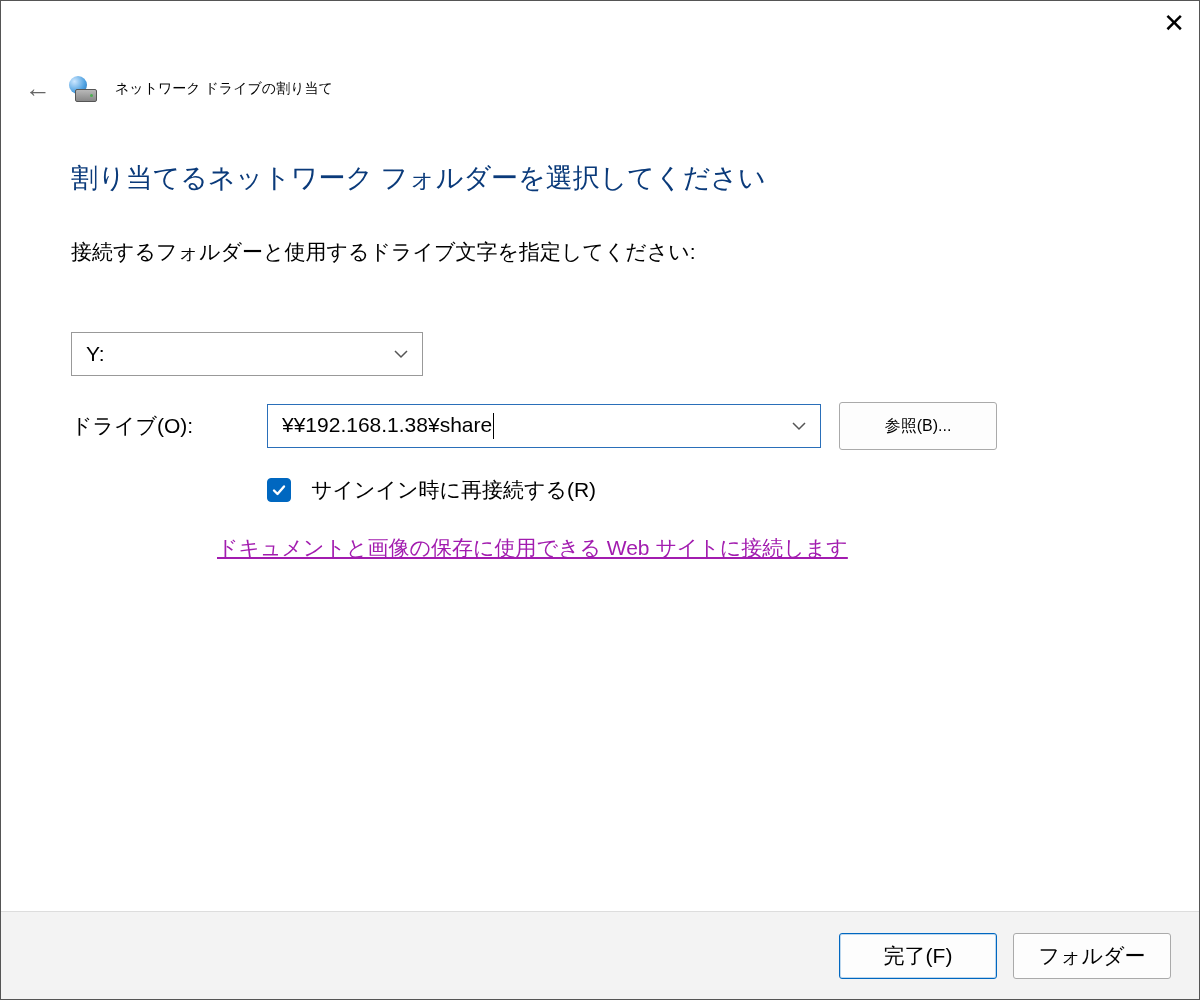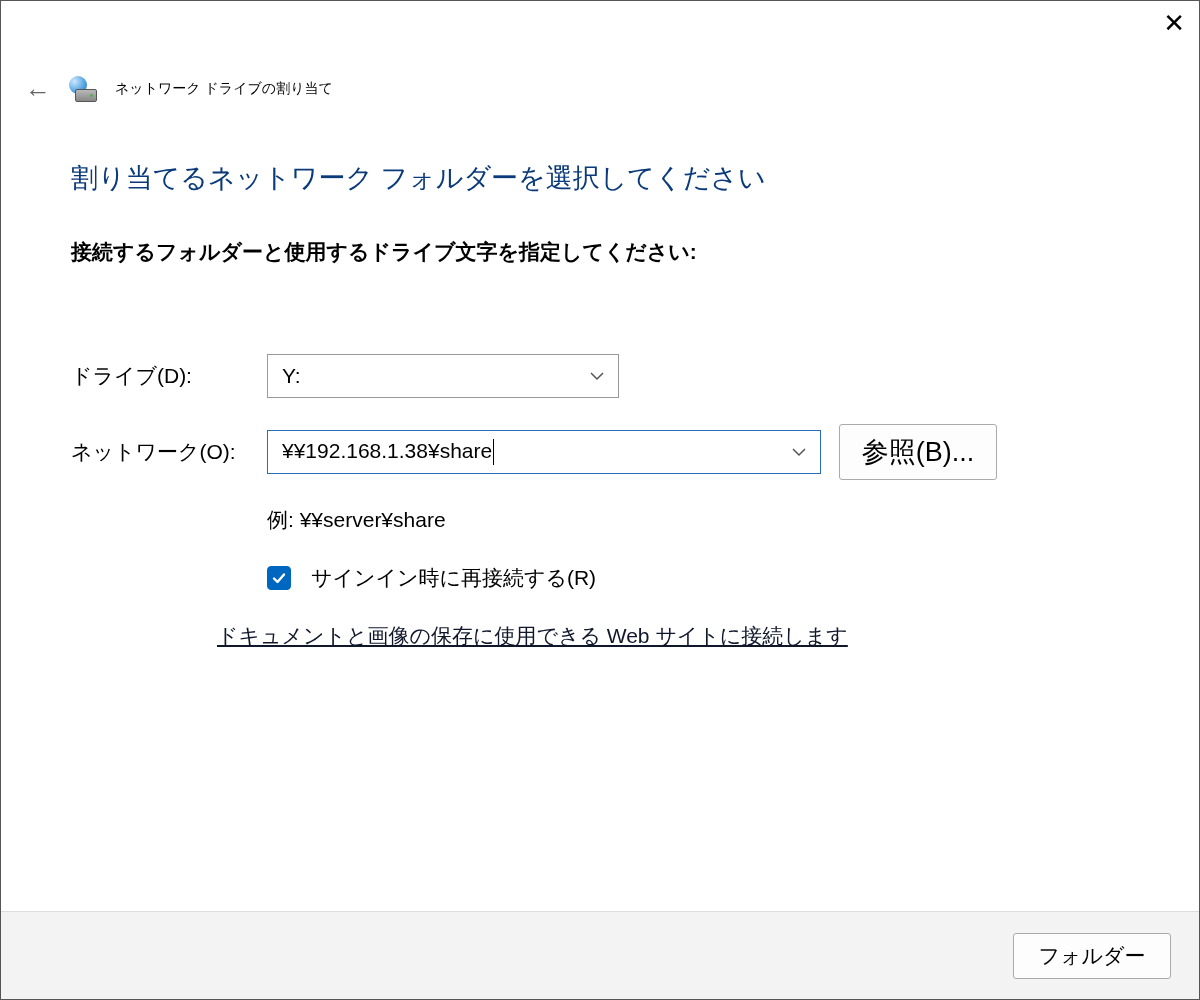--- a/index.html
+++ b/index.html
@@ -77,23 +77,22 @@
   padding: 56px 36px 0 70px;
 }
 .main-title {
   font-size: 27px;
   color: #0a3a7a;
   font-weight: 400;
   margin-bottom: 42px;
 }
 .instruction {
   font-size: 21px;
-  margin-bottom: 88px;
+  margin-bottom: 66px;
   color: #000;
-  font-weight: bold;
 }
 .row {
   display: flex;
   align-items: center;
   margin-bottom: 26px;
 }
 .label-col {
   width: 196px;
   font-size: 21px;
 }
@@ -125,24 +124,24 @@
   height: 26px;
   vertical-align: middle;
   margin-left: 1px;
 }
 .chev {
   font-size: 14px;
   color: #555;
 }
 .browse-btn {
   width: 158px;
-  height: 56px;
+  height: 48px;
   border: 1px solid #aaa;
   background: #fdfdfd;
-  font-size: 27px;
+  font-size: 16px;
   display: flex;
   align-items: center;
   justify-content: center;
   cursor: pointer;
   border-radius: 3px;
 }
 .example-row {
   margin-left: 196px;
   margin-top: 14px;
   margin-bottom: 30px;
@@ -170,21 +169,21 @@
   border-color: #0067c0;
 }
 .cb.checked svg { display: block; }
 .cb svg { display: none; }
 .link-row {
   margin-left: 146px;
   margin-top: 30px;
 }
 .link-row a {
   font-size: 21px;
-  color: #0f172a;
+  color: #a21caf;
   text-decoration: underline;
   cursor: pointer;
 }
 .footer {
   height: 88px;
   background: #f3f3f3;
   border-top: 1px solid #ddd;
   display: flex;
   align-items: center;
   justify-content: flex-end;
@@ -225,66 +224,67 @@
       <span class="nd-drive"></span>
     </span>
     <span class="header-title">ネットワーク ドライブの割り当て</span>
   </div>
 
   <div class="content">
     <h1 class="main-title">割り当てるネットワーク フォルダーを選択してください</h1>
     <p class="instruction">接続するフォルダーと使用するドライブ文字を指定してください:</p>
 
     <div class="row">
-      <div class="label-col">ドライブ(D):</div>
       <div class="field-col">
         <div class="dropdown drive-dd">
           <span>Y:</span>
           <span class="chev">
             <svg width="14" height="9" viewBox="0 0 14 9">
                 <path d="M1 1 L7 7 L13 1" stroke="#555" stroke-width="1.5" fill="none"></path>
               </svg>
           </span>
         </div>
       </div>
     </div>
 
     <div class="row">
-      <div class="label-col">ネットワーク(O):</div>
+      <div class="label-col">ドライブ(O):</div>
       <div class="field-col">
         <div class="dropdown folder-dd">
           <span class="folder-text"><span>¥¥192.168.1.38¥share</span><span class="caret-line"></span></span>
           <span class="chev">
             <svg width="14" height="9" viewBox="0 0 14 9">
                 <path d="M1 1 L7 7 L13 1" stroke="#555" stroke-width="1.5" fill="none"></path>
               </svg>
           </span>
         </div>
         <div class="browse-btn">
           <span>参照(B)...</span>
         </div>
       </div>
     </div>
 
-    <div class="example-row">例: ¥¥server¥share</div>
 
     <div class="cb-row">
       <span class="cb checked">
         <svg width="16" height="16" viewBox="0 0 16 16">
             <path d="M3 8.5 L6.5 12 L13 4.5" stroke="#fff" stroke-width="2.4" fill="none" stroke-linecap="round" stroke-linejoin="round"></path>
           </svg>
       </span>
       <span>サインイン時に再接続する(R)</span>
     </div>
 
 
     <div class="link-row">
       <a>ドキュメントと画像の保存に使用できる Web サイトに接続します</a>
     </div>
   </div>
 
   <div class="footer">
+    <div class="footer-btn primary">
+      <span>完了(F)</span>
+    </div>
     <div class="footer-btn">
       <span>フォルダー</span>
     </div>
   </div>
 
 </div>
 
 </body></html>

